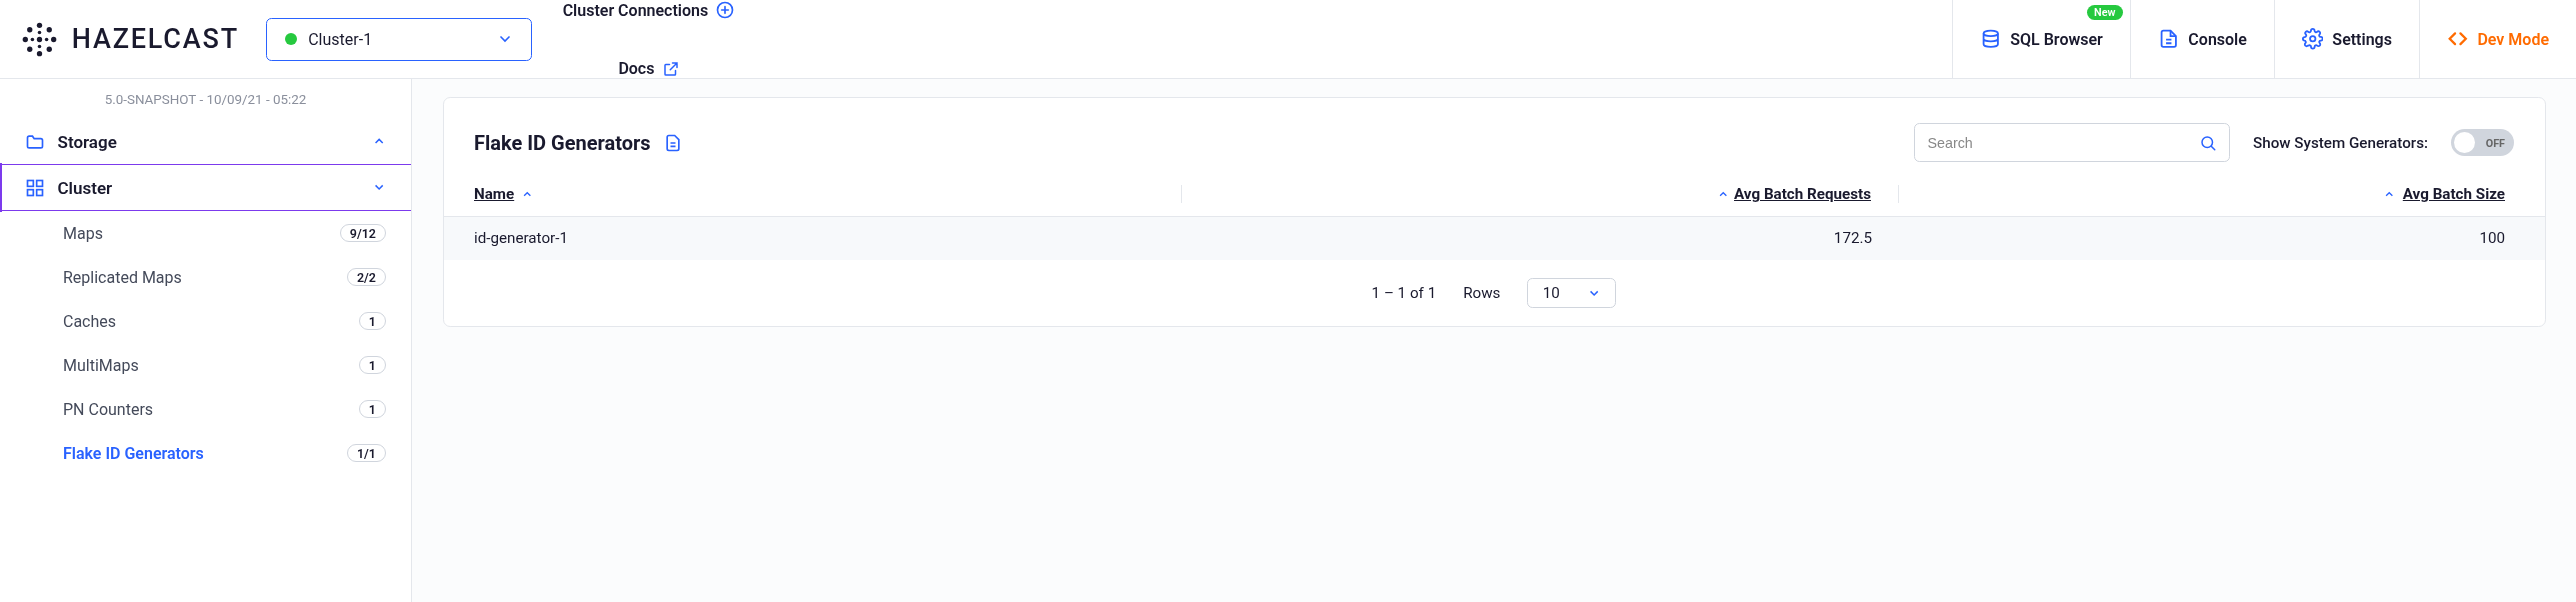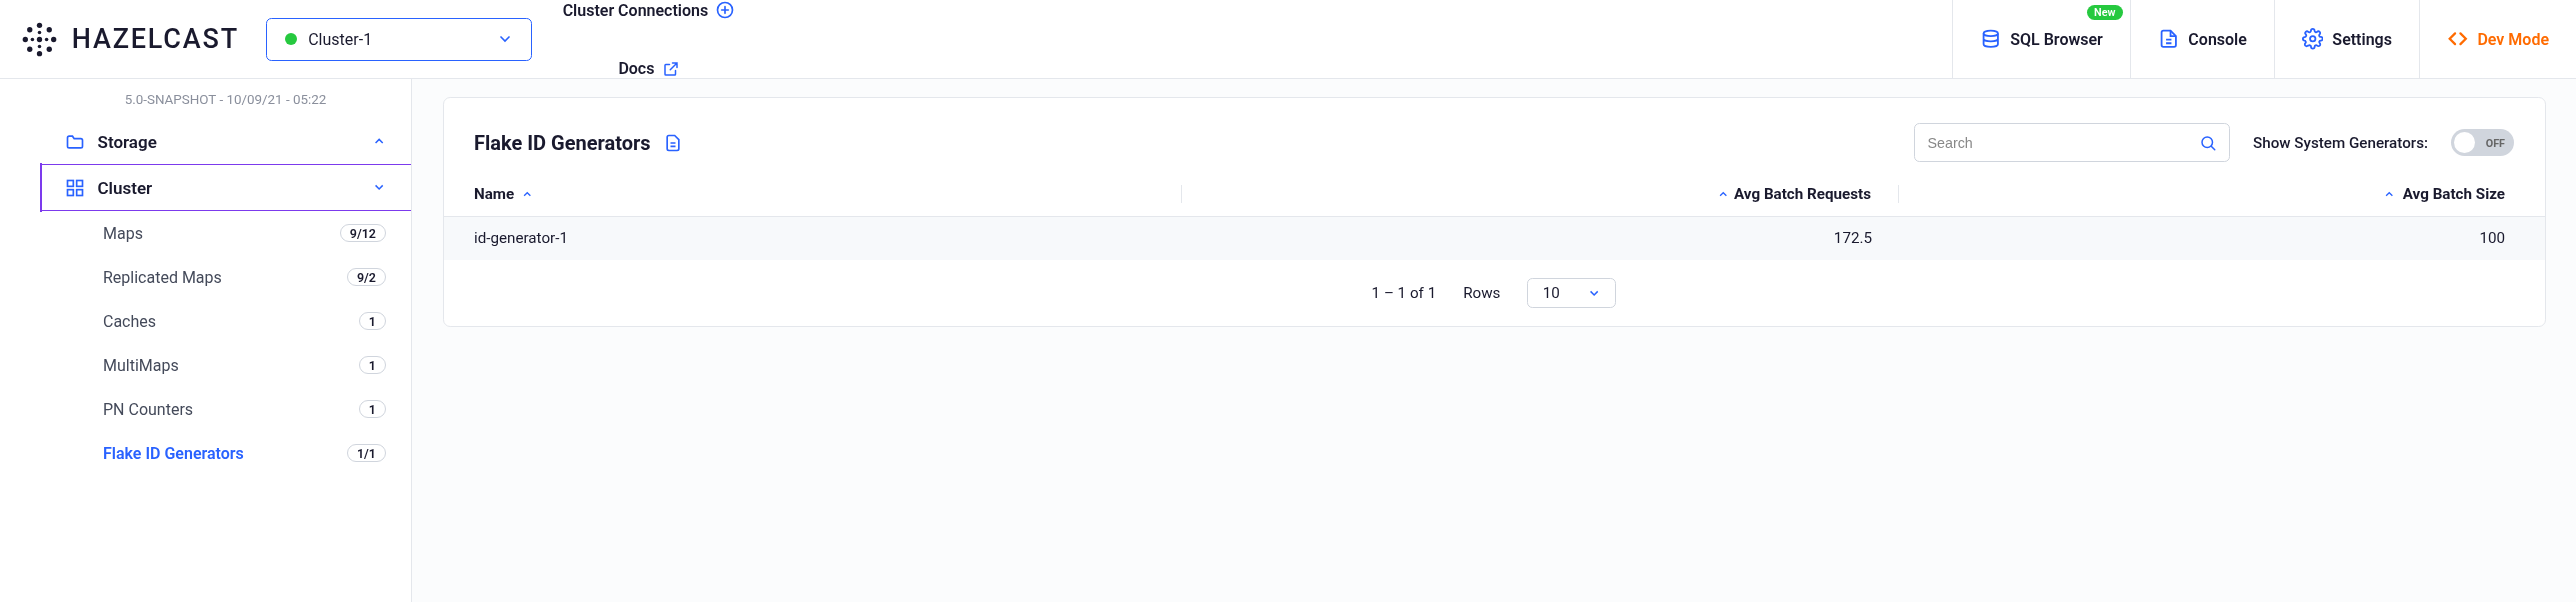--- a/index.html
+++ b/index.html
@@ -112,21 +112,20 @@
 }
 
 
 .main {
   display: flex;
   height: calc(602px - 79px);
 }
 .sidebar {
   width: 412px;
   border-right: 0.9px solid #e4e7ec;
-  padding-left: 40px;
 }
 .snapshot-line {
   text-align: center;
   color: #8a8f9c;
   font-size: 13.4px;
   padding: 12.5px 0;
 }
 .side-section {
   display: flex;
   align-items: center;
@@ -249,20 +248,21 @@
   font-weight: 700;
   color: #666;
 }
 
 
 .tbl { width: 100%; }
 .tbl-head {
   display: flex;
   padding: 0 30.5px 12.5px;
   border-bottom: 0.9px solid #e4e7ec;
+  text-decoration: underline;
 }
 .col-name { flex: 0 0 708px; display:flex; align-items:center; gap:7.2px; font-weight:700; font-size:15.2px; border-right:0.9px solid #e4e7ec; }
 .col-avg1 { flex: 0 0 717px; display:flex; align-items:center; justify-content:flex-end; gap:5px; font-weight:700; font-size:15.2px; padding-right:27px; border-right:0.9px solid #e4e7ec; }
 .col-avg2 { flex: 1; display:flex; align-items:center; justify-content:flex-end; gap:7.2px; font-weight:700; font-size:15.2px; padding-right:9px; }
 .sort-ic { color:#2962ff; }
 .tbl-row {
   display: flex;
   padding: 12.5px 30.5px;
   background: #f7f9fb;
   font-size: 15.2px;
@@ -395,21 +395,21 @@
       <svg class="chev" width="14.3" height="14.3" viewBox="0 0 24 24">
           <path d="M6 9l6 6 6-6" fill="none" stroke="#2962ff" stroke-width="2.5"></path>
         </svg>
     </div>
     <div class="side-item">
       <span>Maps</span>
       <span class="badge">9/12</span>
     </div>
     <div class="side-item">
       <span>Replicated Maps</span>
-      <span class="badge">9/2</span>
+      <span class="badge">2/2</span>
     </div>
     <div class="side-item">
       <span>Caches</span>
       <span class="badge">1</span>
     </div>
     <div class="side-item">
       <span>MultiMaps</span>
       <span class="badge">1</span>
     </div>
     <div class="side-item">

